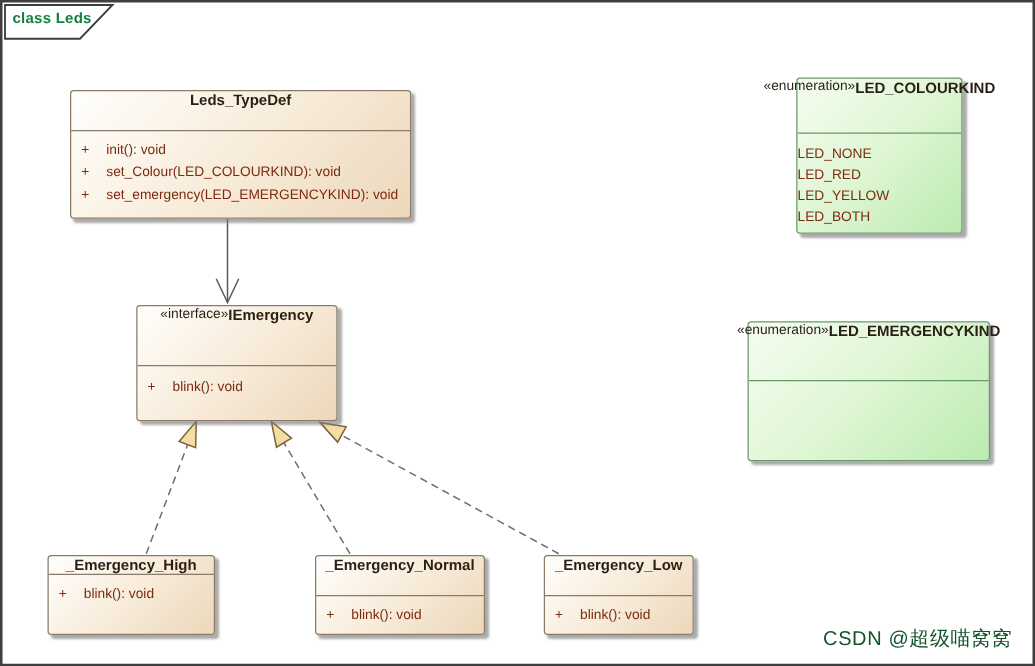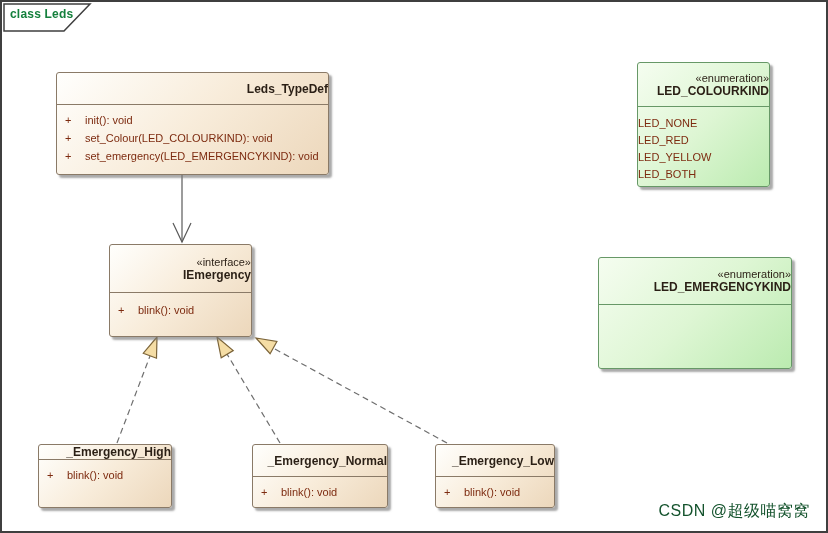--- a/index.html
+++ b/index.html
@@ -26,22 +26,22 @@
     border:1px solid #8a7a67;
     border-radius:3px;
     background:linear-gradient(135deg, #fffffd 0%, #f8ecda 50%, #ecd7bb 100%);
     box-shadow:3px 3px 2px rgba(125,125,125,0.65);
   }
   .node.green {
     background:linear-gradient(135deg, #f5fdf0 0%, #def6d4 50%, #bbebb0 100%);
     border-color:#679867;
   }
   .hdr {
-    display:flex; flex-direction:column;
-    align-items:flex-end; justify-content:center;
+    display:flex; flex-direction:row;
+    align-items:flex-start; justify-content:center;
     border-bottom:1px solid #8a7a67;
     color:#2a1f15;
   }
   .node.green .hdr { border-bottom-color:#679867; }
   .title { font-weight:bold; font-size:12px; color:#2a1f15; }
   .stereo { font-size:11px; color:#2a1f15; }
   .body { padding-top:6px; }
   .member {
     display:flex; align-items:baseline;
     font-size:11px; color:#7d2b10; line-height:18px;
@@ -104,21 +104,21 @@
         <span class="vis">+</span>
         <span class="sig">set_Colour(LED_COLOURKIND): void</span>
       </div>
       <div class="member">
         <span class="vis">+</span>
         <span class="sig">set_emergency(LED_EMERGENCYKIND): void</span>
       </div>
     </div>
   </div>
 
-  <div class="node" style="left:107px; top:242px; width:143px; height:93px;">
+  <div class="node" style="left:107px; top:242px; width:161px; height:93px;">
     <div class="hdr" style="height:48px;">
       <div class="stereo">«interface»</div>
       <div class="title">IEmergency</div>
     </div>
     <div class="body" style="padding-top:8px;">
       <div class="member">
         <span class="vis">+</span>
         <span class="sig">blink(): void</span>
       </div>
     </div>

